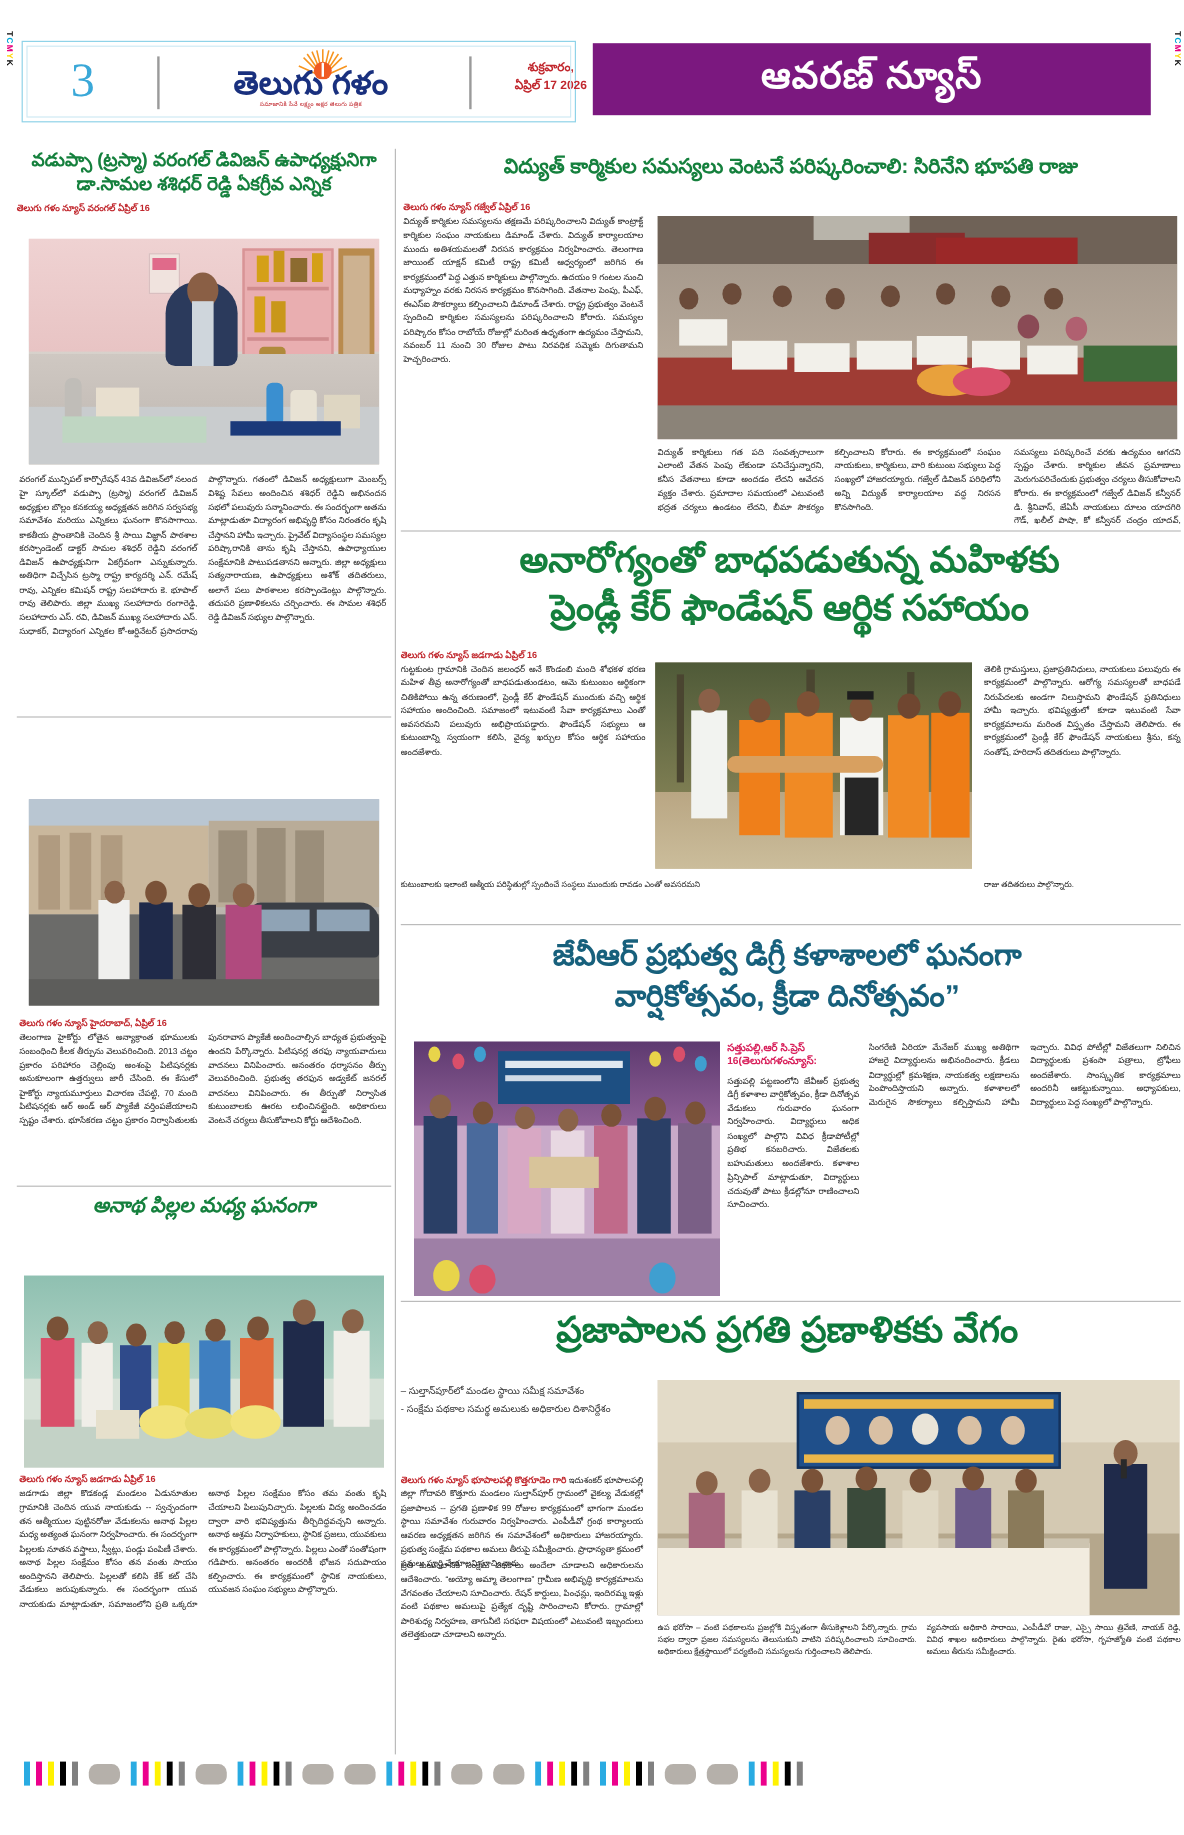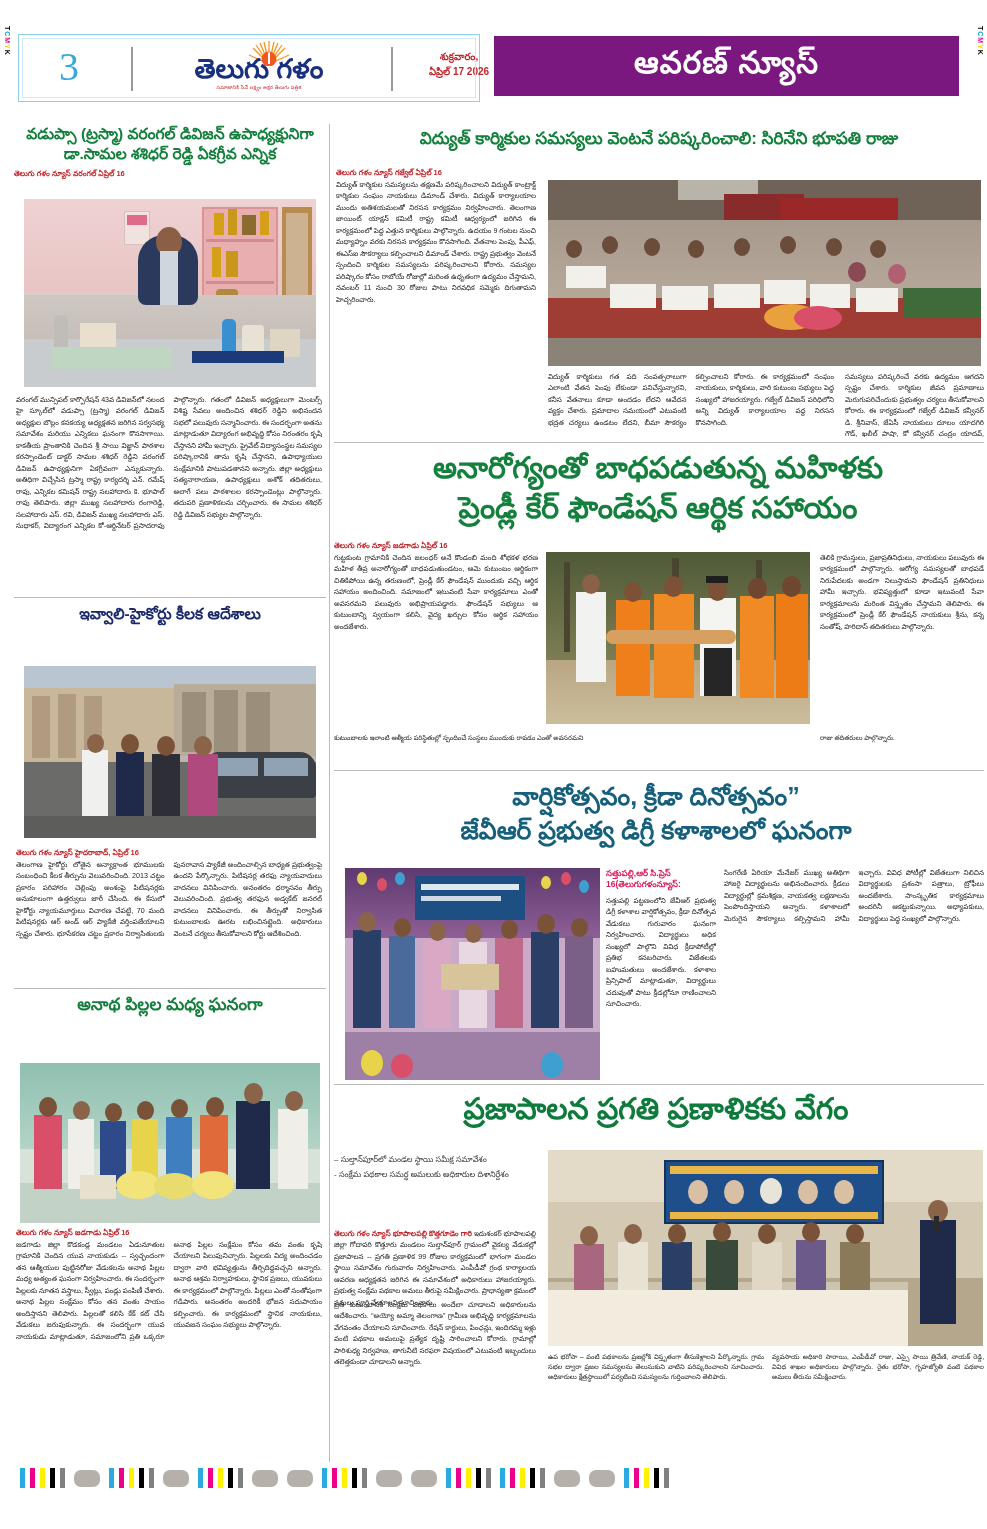--- a/index.html
+++ b/index.html
@@ -221,21 +221,20 @@
   <div class="blob" style="left:236px;top:24px;width:19px;height:21px;background:#6f4630;"></div>
   <div class="bar" style="left:60px;top:78px;width:130px;height:14px;background:#d8a060;border-radius:7px;"></div>
 </div>
 <div class="body-col" style="position:absolute;left:334px;top:553px;width:204px;height:182px;overflow:hidden;">గుట్టకుంట గ్రామానికి చెందిన జలంధర్ అనే కొండంబి మంది శోభకళ భరణ మహిళ తీవ్ర అనారోగ్యంతో బాధపడుతుండటం, ఆమె కుటుంబం ఆర్థికంగా చితికిపోయి ఉన్న తరుణంలో, ప్రెండ్లీ కేర్ ఫౌండేషన్ ముందుకు వచ్చి ఆర్థిక సహాయం అందించింది. సమాజంలో ఇటువంటి సేవా కార్యక్రమాలు ఎంతో అవసరమని పలువురు అభిప్రాయపడ్డారు. ఫౌండేషన్ సభ్యులు ఆ కుటుంబాన్ని స్వయంగా కలిసి, వైద్య ఖర్చుల కోసం ఆర్థిక సహాయం అందజేశారు.</div>
 <div class="body-col" style="position:absolute;left:820px;top:553px;width:164px;height:182px;overflow:hidden;">తెలికి గ్రామస్తులు, ప్రజాప్రతినిధులు, నాయకులు పలువురు ఈ కార్యక్రమంలో పాల్గొన్నారు. ఆరోగ్య సమస్యలతో బాధపడే నిరుపేదలకు అండగా నిలుస్తామని ఫౌండేషన్ ప్రతినిధులు హామీ ఇచ్చారు. భవిష్యత్తులో కూడా ఇటువంటి సేవా కార్యక్రమాలను మరింత విస్తృతం చేస్తామని తెలిపారు. ఈ కార్యక్రమంలో ప్రెండ్లీ కేర్ ఫౌండేషన్ నాయకులు శ్రీను, కన్న సంతోష్, హరిదాస్ తదితరులు పాల్గొన్నారు.</div>
 <div class="caption" style="position:absolute;left:334px;top:733px;width:340px;height:28px;overflow:hidden;">కుటుంబాలకు ఇలాంటి ఆత్మీయ పరిస్థితుల్లో స్పందించే సంస్థలు ముందుకు రావడం ఎంతో అవసరమని</div>
 <div class="caption" style="position:absolute;left:820px;top:733px;width:164px;height:28px;overflow:hidden;">రాజు తదితరులు పాల్గొన్నారు.</div>
 
 <div style="position:absolute;left:14px;top:604px;width:312px;">
   <div class="hl hl-navy" style="font-size:15.5px;">
-    <div>ఇవ్వాలి-హైకోర్టు కీలక ఆదేశాలు</div>
   </div>
 </div>
 <div class="photo" style="left:24px;top:666px;width:292px;height:172px;background:linear-gradient(180deg,#a9b7c6 0%,#c2ccd6 30%,#b8b0a4 60%,#6f6f6d 100%);">
   <div class="bar" style="left:0;top:0;width:100%;height:54px;background:#b9c6d2;"></div>
   <div class="bar" style="left:0;top:22px;width:150px;height:74px;background:#c9b79c;"></div>
   <div class="bar" style="left:8px;top:30px;width:18px;height:62px;background:#b09b80;"></div>
   <div class="bar" style="left:34px;top:28px;width:18px;height:64px;background:#b09b80;"></div>
   <div class="bar" style="left:60px;top:30px;width:18px;height:62px;background:#b09b80;"></div>
   <div class="bar" style="left:150px;top:18px;width:142px;height:72px;background:#b9ac98;"></div>
   <div class="bar" style="left:158px;top:26px;width:24px;height:60px;background:#9b8e7a;"></div>
@@ -251,21 +250,21 @@
   <div class="blob" style="left:97px;top:68px;width:18px;height:20px;background:#7a5238;"></div>
   <div class="bar" style="left:128px;top:88px;width:28px;height:72px;background:#2e2e36;"></div>
   <div class="blob" style="left:133px;top:70px;width:18px;height:20px;background:#7a5238;"></div>
   <div class="bar" style="left:164px;top:88px;width:30px;height:72px;background:#b04a7e;"></div>
   <div class="blob" style="left:170px;top:70px;width:18px;height:20px;background:#8a6349;"></div>
   <div class="bar" style="left:0;top:150px;width:100%;height:22px;background:#5d5d5b;"></div>
 </div>
 <div class="byline" style="position:absolute;left:16px;top:848px;width:240px;">తెలుగు గళం న్యూస్ హైదరాబాద్, ఏప్రిల్ 16</div>
 <div class="body-col" style="position:absolute;left:16px;top:860px;width:306px;height:122px;overflow:hidden;column-count:2;column-gap:9px;">తెలంగాణ హైకోర్టు లోతైన అన్యాక్రాంత భూములకు సంబంధించి కీలక తీర్పును వెలువరించింది. 2013 చట్టం ప్రకారం పరిహారం చెల్లింపు అంశంపై పిటిషనర్లకు అనుకూలంగా ఉత్తర్వులు జారీ చేసింది. ఈ కేసులో హైకోర్టు న్యాయమూర్తులు విచారణ చేపట్టి, 70 మంది పిటిషనర్లకు ఆర్ అండ్ ఆర్ ప్యాకేజీ వర్తింపజేయాలని స్పష్టం చేశారు. భూసేకరణ చట్టం ప్రకారం నిర్వాసితులకు పునరావాస ప్యాకేజీ అందించాల్సిన బాధ్యత ప్రభుత్వంపై ఉందని పేర్కొన్నారు. పిటిషనర్ల తరఫు న్యాయవాదులు వాదనలు వినిపించారు. అనంతరం ధర్మాసనం తీర్పు వెలువరించింది. ప్రభుత్వ తరఫున అడ్వకేట్ జనరల్ వాదనలు వినిపించారు. ఈ తీర్పుతో నిర్వాసిత కుటుంబాలకు ఊరట లభించినట్లైంది. అధికారులు వెంటనే చర్యలు తీసుకోవాలని కోర్టు ఆదేశించింది.</div>
 
-<div style="position:absolute;left:14px;top:994px;width:312px;">
+<div style="position:absolute;left:14px;top:994px;width:312px;font-style:italic;">
   <div class="hl hl-magenta" style="font-size:17px;">
     <div>అనాథ పిల్లల మధ్య ఘనంగా</div>
   </div>
 </div>
 <div class="photo ph-kids" style="left:20px;top:1063px;width:300px;height:160px;">
   <div class="bar" style="left:0;top:0;width:100%;height:86px;background:linear-gradient(180deg,#8fc0b1,#b3d4c6);"></div>
   <div class="bar" style="left:0;top:86px;width:100%;height:74px;background:#d7e2d8;"></div>
   <div class="bar" style="left:0;top:120px;width:100%;height:40px;background:#c3d2c6;"></div>
   <div class="bar" style="left:14px;top:52px;width:28px;height:74px;background:#d94f6a;"></div>
   <div class="blob" style="left:19px;top:34px;width:18px;height:20px;background:#7a5238;"></div>
@@ -286,22 +285,22 @@
   <div class="blob" style="left:96px;top:108px;width:44px;height:28px;background:#f2e37a;"></div>
   <div class="blob" style="left:134px;top:110px;width:42px;height:26px;background:#e8dc6e;"></div>
   <div class="blob" style="left:172px;top:108px;width:42px;height:28px;background:#f2e37a;"></div>
   <div class="bar" style="left:60px;top:112px;width:36px;height:24px;background:#e6e0cc;"></div>
 </div>
 <div class="byline" style="position:absolute;left:16px;top:1228px;width:240px;">తెలుగు గళం న్యూస్ జడగాడు ఏప్రిల్ 16</div>
 <div class="body-col" style="position:absolute;left:16px;top:1240px;width:306px;height:222px;overflow:hidden;column-count:2;column-gap:9px;">జడగాడు జిల్లా కొడకండ్ల మండలం ఏడునూతుల గ్రామానికి చెందిన యువ నాయకుడు -- స్వచ్ఛందంగా తన ఆత్మీయుల పుట్టినరోజు వేడుకలను అనాథ పిల్లల మధ్య అత్యంత ఘనంగా నిర్వహించారు. ఈ సందర్భంగా పిల్లలకు నూతన వస్త్రాలు, స్వీట్లు, పండ్లు పంపిణీ చేశారు. అనాథ పిల్లల సంక్షేమం కోసం తన వంతు సాయం అందిస్తానని తెలిపారు. పిల్లలతో కలిసి కేక్ కట్ చేసి వేడుకలు జరుపుకున్నారు. ఈ సందర్భంగా యువ నాయకుడు మాట్లాడుతూ, సమాజంలోని ప్రతి ఒక్కరూ అనాథ పిల్లల సంక్షేమం కోసం తమ వంతు కృషి చేయాలని పిలుపునిచ్చారు. పిల్లలకు విద్య అందించడం ద్వారా వారి భవిష్యత్తును తీర్చిదిద్దవచ్చని అన్నారు. అనాథ ఆశ్రమ నిర్వాహకులు, స్థానిక ప్రజలు, యువకులు ఈ కార్యక్రమంలో పాల్గొన్నారు. పిల్లలు ఎంతో సంతోషంగా గడిపారు. అనంతరం అందరికీ భోజన సదుపాయం కల్పించారు. ఈ కార్యక్రమంలో స్థానిక నాయకులు, యువజన సంఘం సభ్యులు పాల్గొన్నారు.</div>
 
 <div style="position:absolute;left:328px;top:780px;width:656px;">
   <div class="hl hl-teal" style="font-size:25px;line-height:1.34;">
+    <div>జేవీఆర్ ప్రభుత్వ డిగ్రీ కళాశాలలో ఘనంగా</div>
     <div>వార్షికోత్సవం, క్రీడా దినోత్సవం”</div>
-    <div>జేవీఆర్ ప్రభుత్వ డిగ్రీ కళాశాలలో ఘనంగా</div>
   </div>
 </div>
 <div class="photo ph-stage" style="left:345px;top:868px;width:255px;height:212px;">
   <div class="bar" style="left:0;top:0;width:100%;height:70px;background:linear-gradient(180deg,#5e3a70,#8e5f96);"></div>
   <div class="bar" style="left:0;top:70px;width:100%;height:94px;background:#c9aac9;"></div>
   <div class="bar" style="left:0;top:164px;width:100%;height:48px;background:#9e7fa6;"></div>
   <div class="bar" style="left:70px;top:8px;width:110px;height:44px;background:#1d4f82;"></div>
   <div class="bar" style="left:76px;top:16px;width:98px;height:6px;background:#dfe7ef;"></div>
   <div class="bar" style="left:76px;top:28px;width:80px;height:5px;background:#cfdae6;"></div>
   <div class="blob" style="left:12px;top:4px;width:10px;height:13px;background:#e8d44a;"></div>

